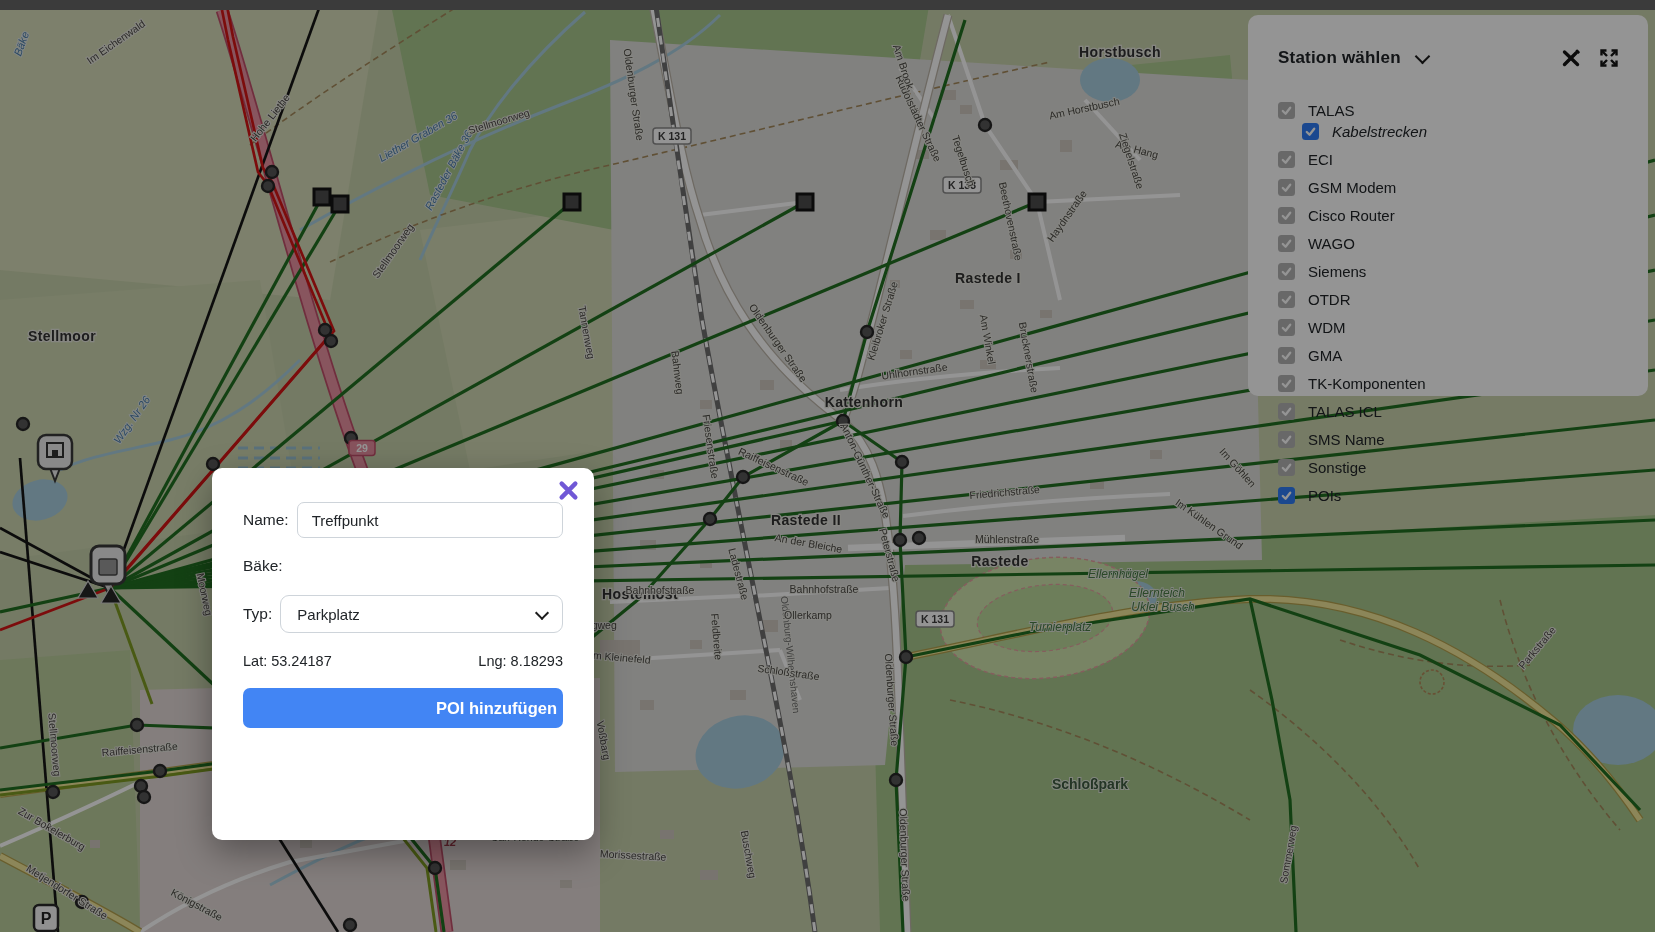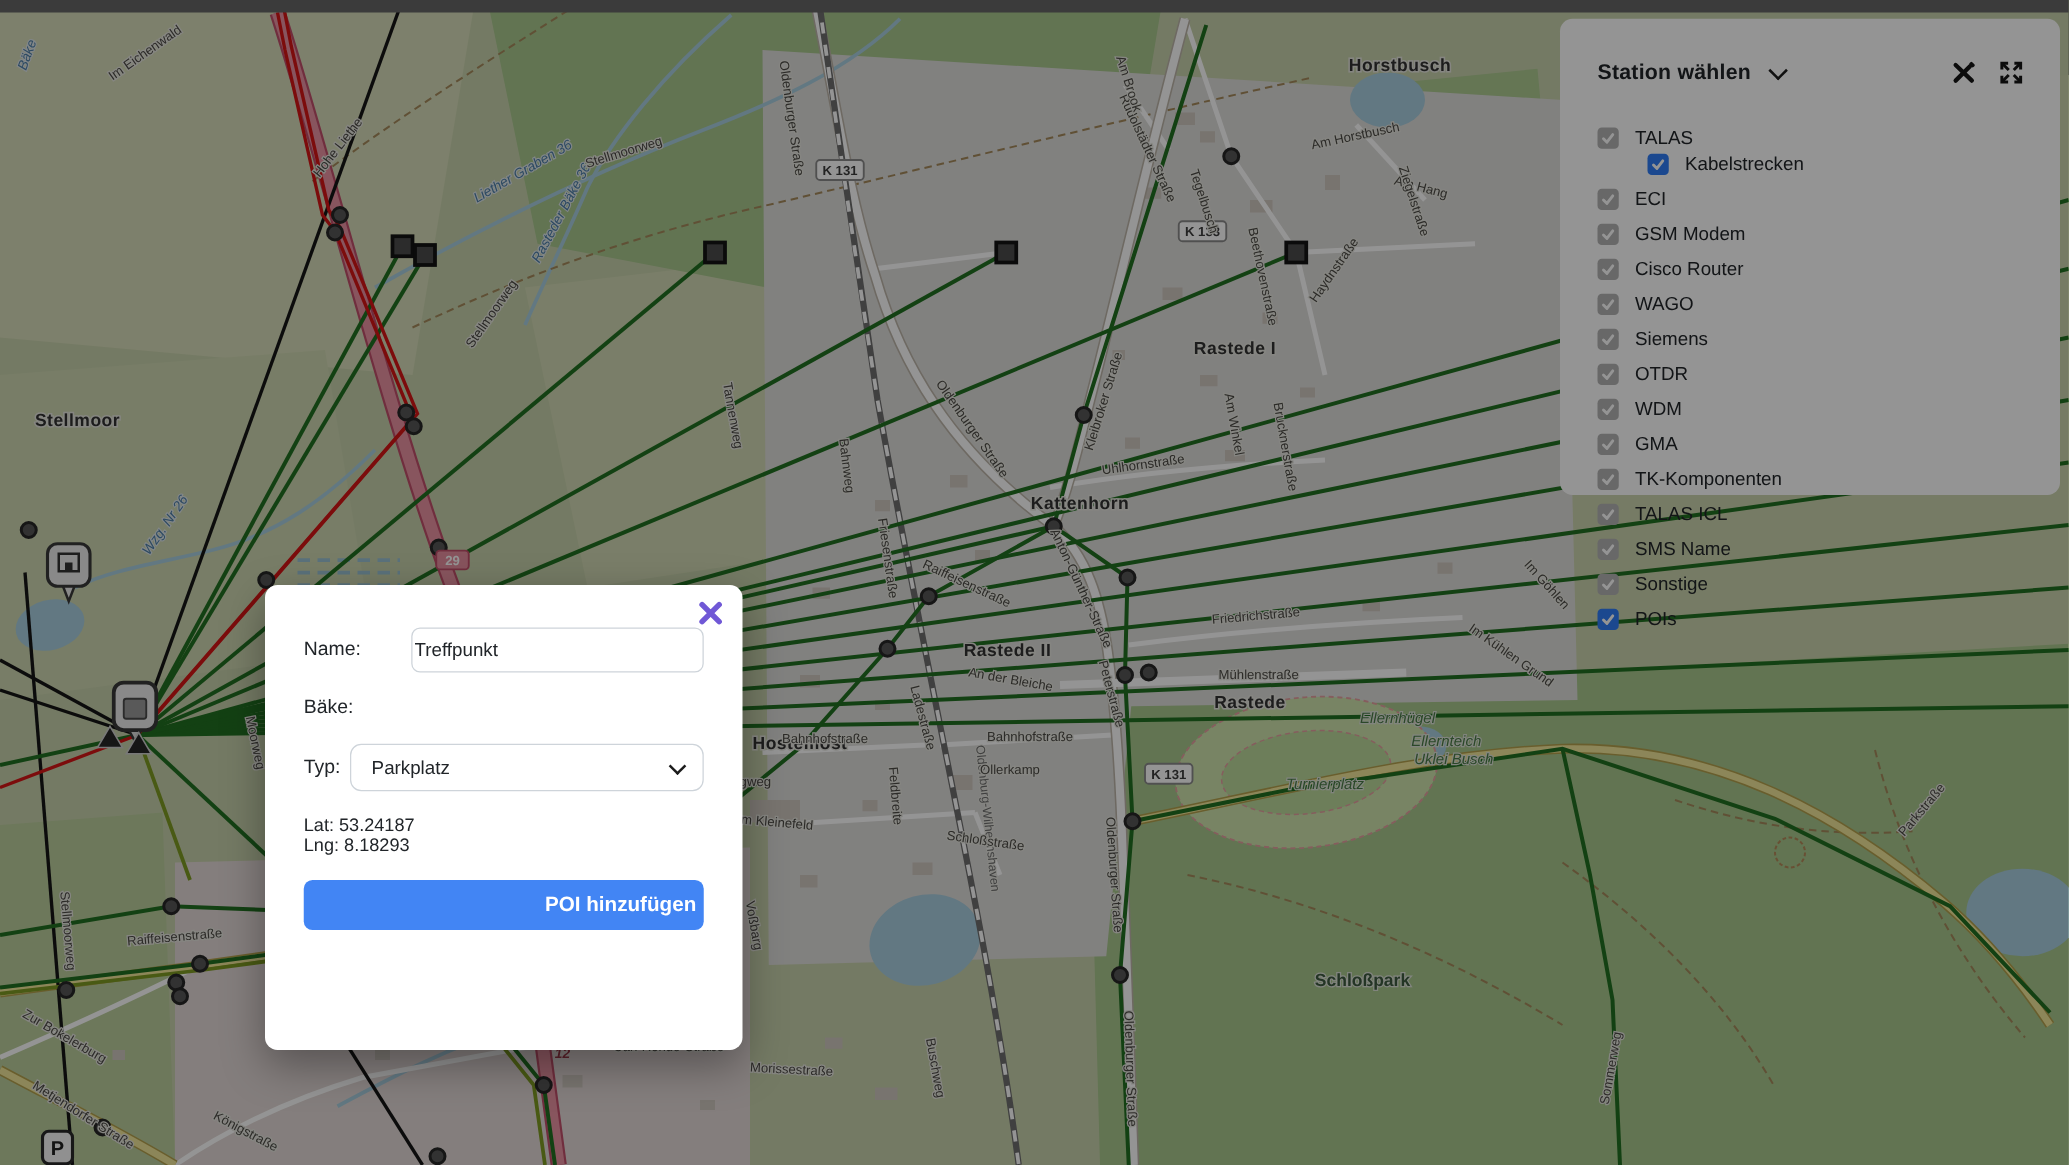--- a/index.html
+++ b/index.html
@@ -10,38 +10,38 @@
 
   
   #panel{position:absolute;left:1248px;top:15px;width:400px;height:381px;background:#ffffff;border-radius:10px;z-index:10;box-sizing:border-box;padding:28px 26px 0 30px;}
   #panel-header{display:flex;align-items:center;height:30px;}
   #panel-title{font-size:17px;font-weight:700;color:#212529;letter-spacing:.2px;}
   .chev-down{width:9px;height:9px;border-right:2.6px solid #1c1c1c;border-bottom:2.6px solid #1c1c1c;transform:rotate(45deg);margin:-4px 0 0 16px;}
   #panel-icons{margin-left:auto;display:flex;align-items:center;gap:12px;}
   .iconbtn{background:none;border:none;padding:2px;cursor:pointer;line-height:0;}
   #layer-list{margin-top:18px;}
   .lrow{display:flex;align-items:flex-end;height:28px;gap:13px;}
-  .lrow.sub{height:21px;margin-left:40px;}
+  .lrow.sub{height:21px;margin-left:24px;font-style:italic;}
   .cb{width:17px;height:17px;border-radius:3.5px;display:inline-flex;align-items:center;justify-content:center;flex:0 0 auto;}
   .cb.grey{background:#b3b3b3;}
   .cb.blue{background:#2f7df6;}
   .lrow .lbl{font-size:15px;color:#212529;}
 
   
   #modal{position:absolute;left:212px;top:468px;width:382px;height:372px;background:#fff;border-radius:10px;z-index:25;box-shadow:0 12px 34px rgba(0,0,0,.35);box-sizing:border-box;padding:34px 31px 0 31px;}
   #modal .close{position:absolute;top:10px;right:13px;background:none;border:none;padding:2px;cursor:pointer;line-height:0;}
   .frow{display:flex;align-items:center;gap:8px;}
   .frow .flabel{font-size:15.5px;color:#212529;white-space:nowrap;}
-  .txt{flex:1;height:36px;border:1px solid #ced4da;border-radius:7px;font-family:"Liberation Sans",sans-serif;font-size:15px;color:#212529;padding:0 0 0 2px;outline:none;box-sizing:border-box;margin-left:32px;}
+  .txt{flex:1;height:36px;border:1px solid #ced4da;border-radius:7px;font-family:"Liberation Sans",sans-serif;font-size:15px;color:#212529;padding:0 0 0 14px;outline:none;box-sizing:border-box;}
   .select{flex:1;height:38px;border:1px solid #ced4da;border-radius:9px;display:flex;align-items:center;box-sizing:border-box;cursor:pointer;background:#fff;}
   .select .selval{font-size:15px;color:#212529;padding-left:16px;}
   .select .chev{margin-left:auto;width:8px;height:8px;border-right:2.2px solid #1c1c1c;border-bottom:2.2px solid #1c1c1c;transform:rotate(45deg);margin-right:15px;margin-top:-3px;}
   #row-gerat{margin-top:19px;}
   #row-typ{margin-top:20px;}
-  #row-latlng{margin-top:20px;display:flex;justify-content:space-between;font-size:14.5px;color:#212529;flex-direction:column;}
+  #row-latlng{margin-top:20px;display:flex;justify-content:space-between;font-size:14.5px;color:#212529;}
   .primary{margin-top:19px;width:100%;height:40px;background:#4285f4;color:#fff;border:none;border-radius:7px;font-family:"Liberation Sans",sans-serif;font-size:16.5px;font-weight:700;cursor:pointer;text-align:right;}
 
   
   text{font-family:"Liberation Sans",sans-serif;}
   .street{fill:#4c4a45;font-size:10.5px;paint-order:stroke;stroke:#e6e6df;stroke-width:2px;}
   .place{fill:#333;font-size:14px;font-weight:600;paint-order:stroke;stroke:#e6e6df;stroke-width:2.4px;letter-spacing:.4px;}
   .park{fill:#3e5c41;font-size:14px;font-weight:600;paint-order:stroke;stroke:#dfe4da;stroke-width:2px;}
   .water{fill:#4d7fa8;font-size:11px;font-style:italic;paint-order:stroke;stroke:#dfe7ea;stroke-width:1.8px;}
   .nature{fill:#4a7c46;font-size:12px;font-style:italic;paint-order:stroke;stroke:#dfe4da;stroke-width:1.8px;}
   .rail{fill:#6f6f6f;font-size:10px;paint-order:stroke;stroke:#e6e6df;stroke-width:1.6px;}

